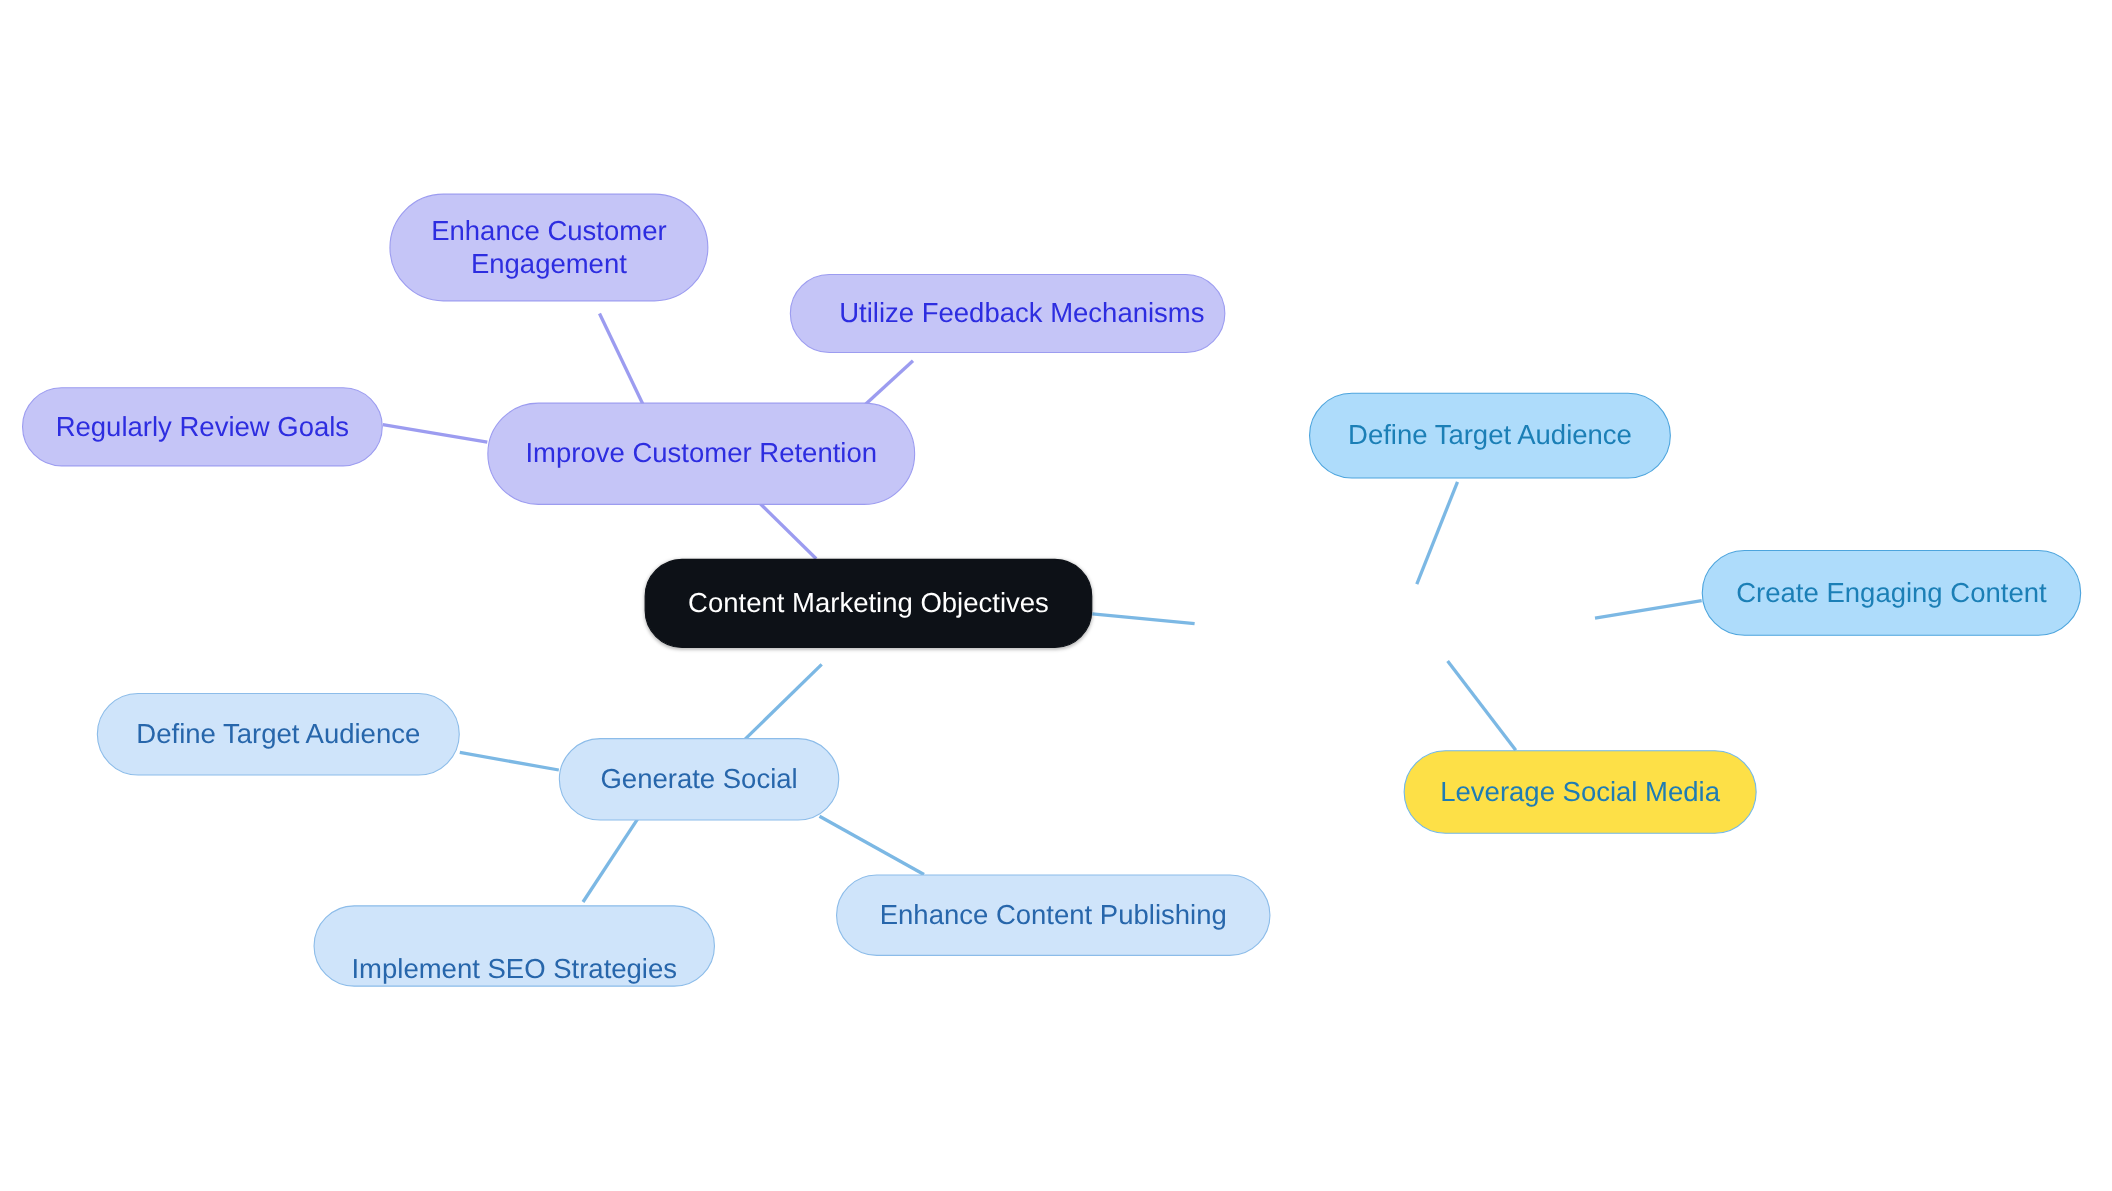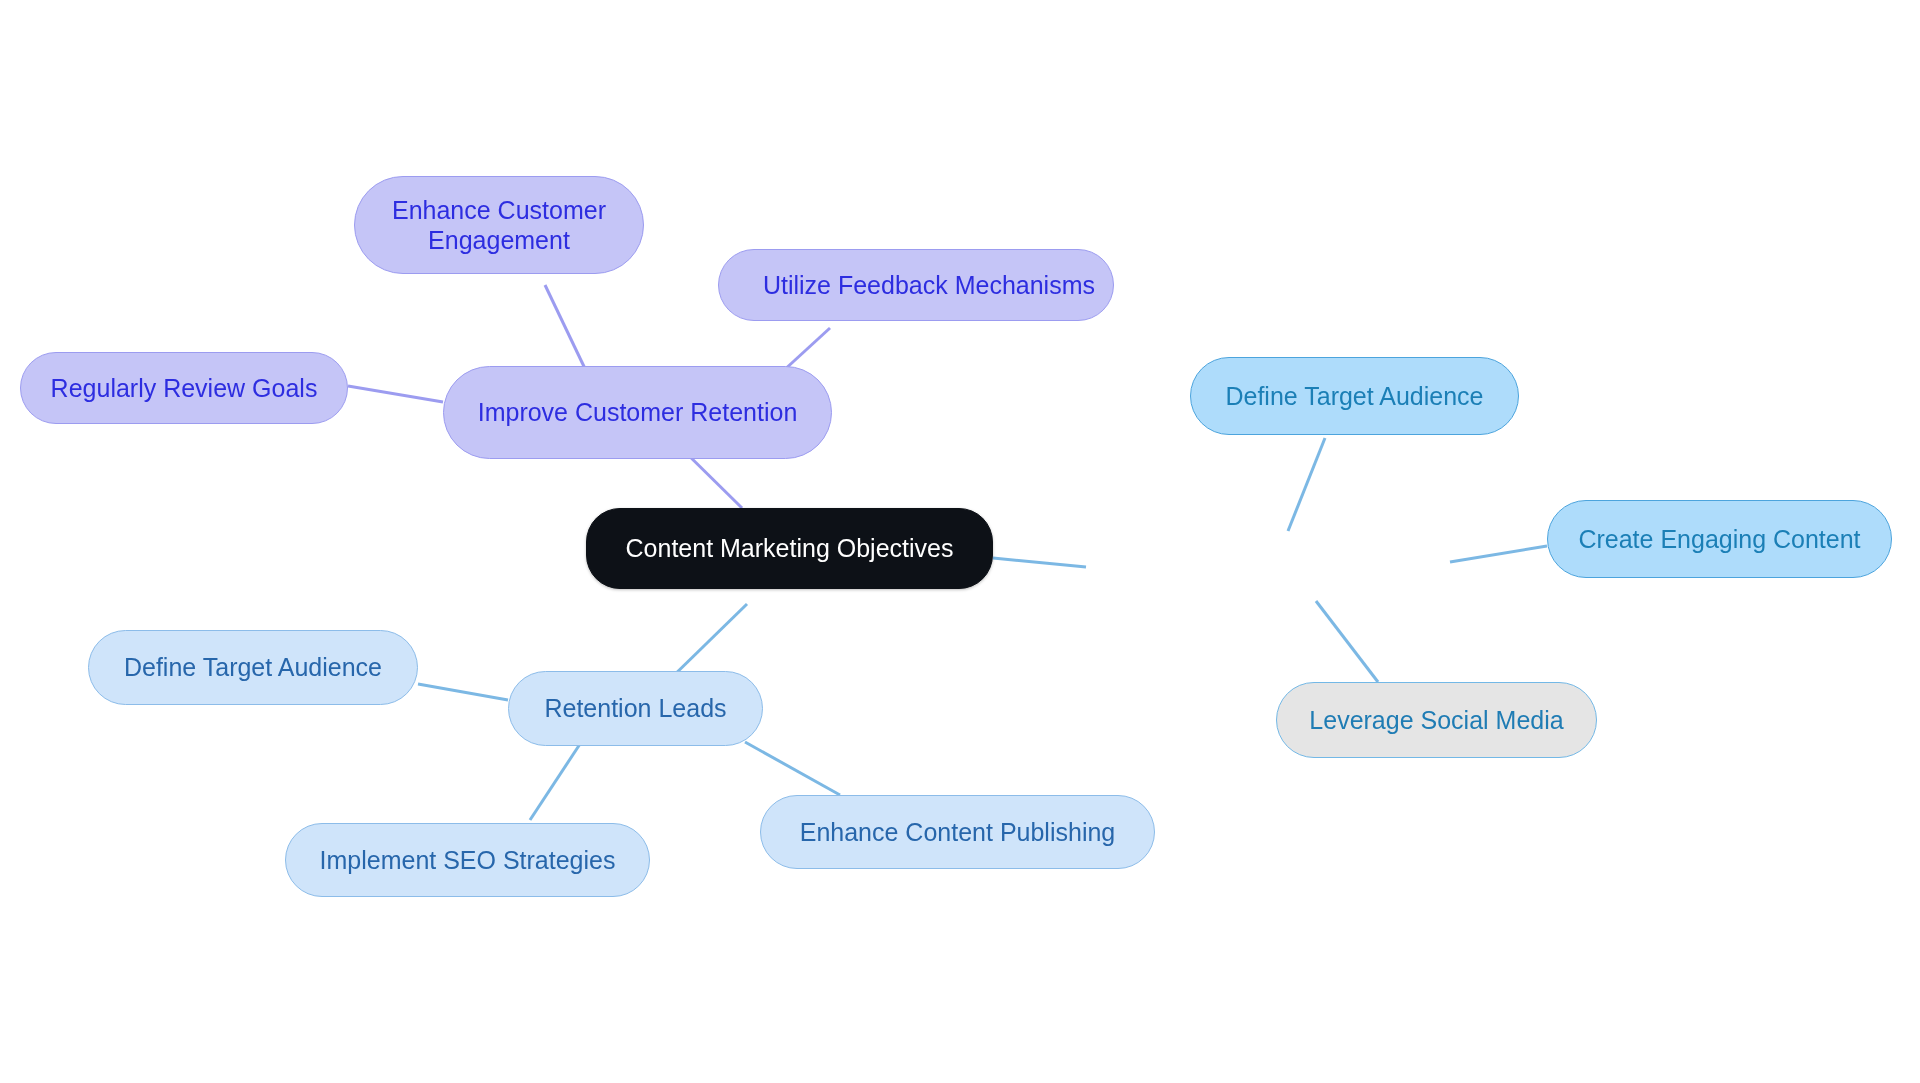--- a/index.html
+++ b/index.html
@@ -55,21 +55,21 @@
     color: #2d2de0;
     font-size: 25px;
   }
   .node-blue-strong {
     background: #aedcfb;
     border-color: #4ca4dd;
     color: #1b7fb6;
     font-size: 25px;
   }
   .node-blue-mid {
-    background: #e5e5e5;
+    background: #fde047;
     border-color: #73b8e6;
     color: #1f7cb4;
     font-size: 25px;
   }
   .node-blue-pale {
     background: #cfe4fa;
     border-color: #8cbce9;
     color: #2766ab;
     font-size: 25px;
   }
@@ -129,24 +129,24 @@
 
   <div class="node node-blue-mid" style="left:1276px; top:682px; width:321px; height:76px;">
     <span>Leverage Social Media</span>
   </div>
 
   <div class="node node-blue-pale" style="left:88px; top:630px; width:330px; height:75px;">
     <span>Define Target Audience</span>
   </div>
 
   <div class="node node-blue-pale" style="left:508px; top:671px; width:255px; height:75px;">
-    <span>Retention Leads</span>
+    <span>Generate Social</span>
   </div>
 
   <div class="node node-blue-pale" style="left:760px; top:795px; width:395px; height:74px;">
     <span>Enhance Content Publishing</span>
   </div>
 
-  <div class="node node-blue-pale" style="left:285px; top:823px; width:365px; height:74px;">
+  <div class="node node-blue-pale" style="left:285px; top:823px; width:365px; height:74px;align-items:flex-end;">
     <span>Implement SEO Strategies</span>
   </div>
 
 </div>
 
 </body></html>

